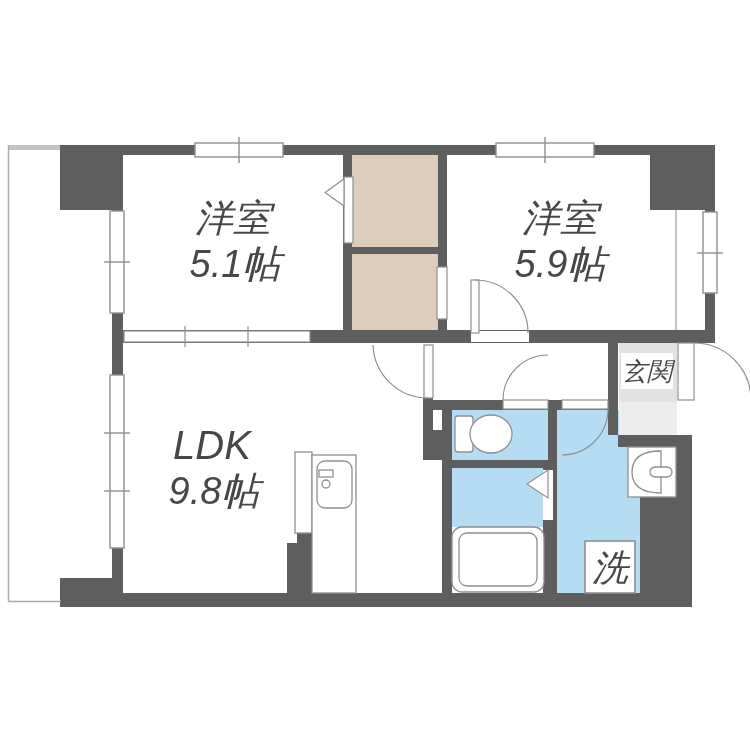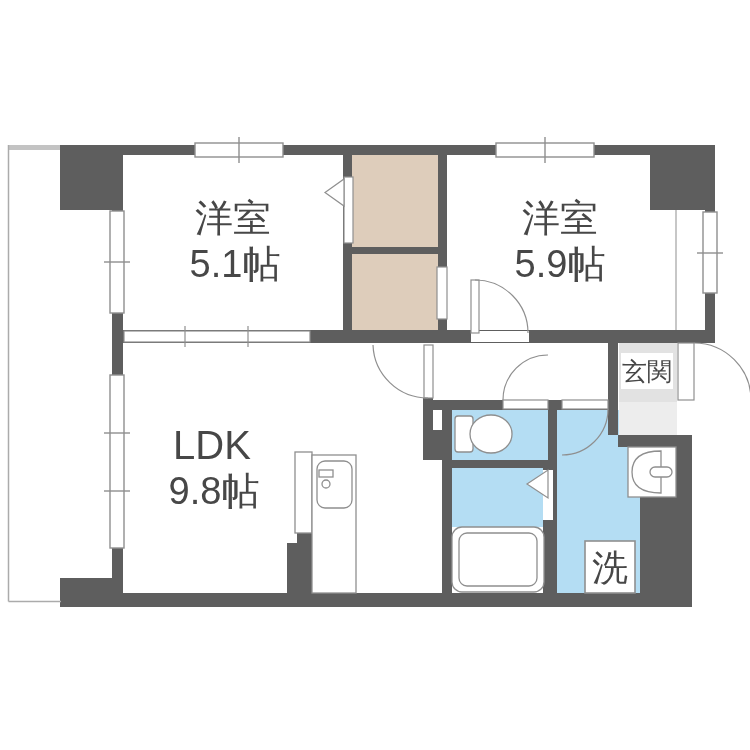--- a/index.html
+++ b/index.html
@@ -1,17 +1,17 @@
 <!DOCTYPE html>
 <html><head>
 <meta charset="utf-8">
 <style>
   html,body{margin:0;padding:0;background:#ffffff;}
   .stage{position:relative;width:750px;height:750px;background:#fff;overflow:hidden;
-         font-family:"Liberation Sans","DejaVu Sans",sans-serif;}
+         font-family:"Liberation Sans","DejaVu Sans",sans-serif;font-style:italic;}
   svg{display:block;}
   text{font-family:"Liberation Sans","DejaVu Sans",sans-serif;}
 </style>
 </head>
 <body>
 
 <div class="stage">
 <svg width="750" height="750" viewBox="0 0 750 750">
 
   <g fill="#decdbb">

